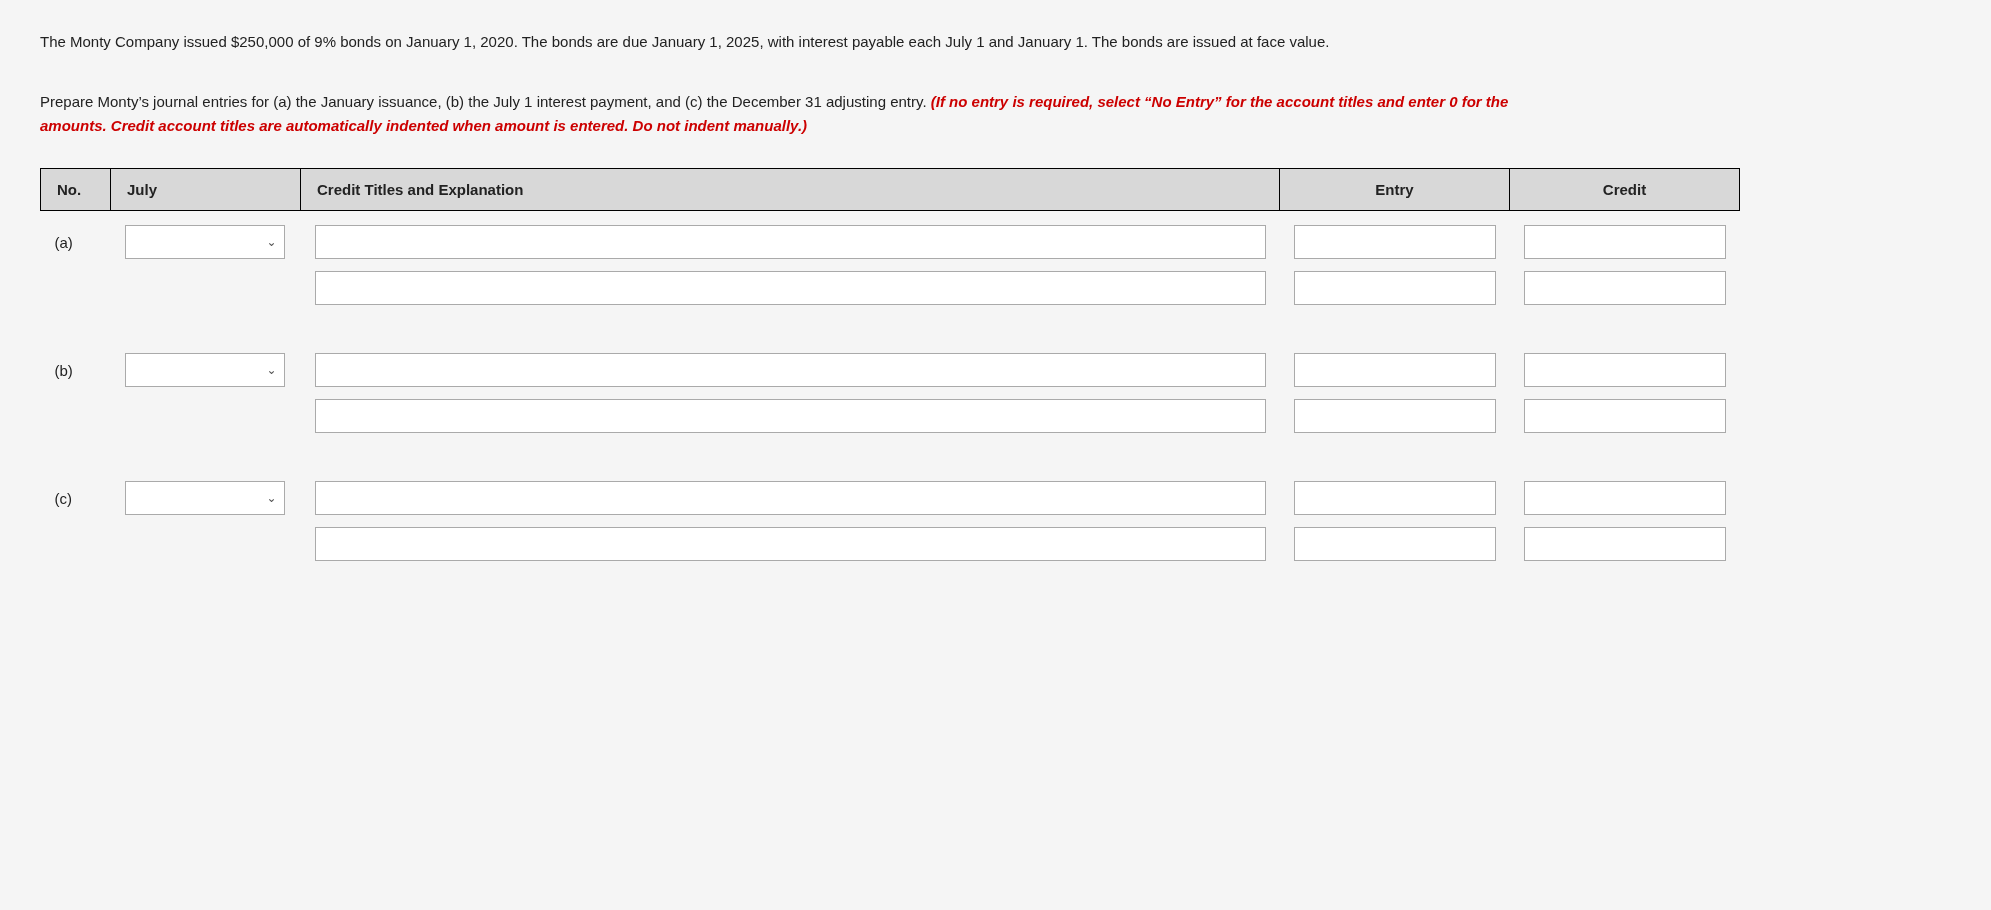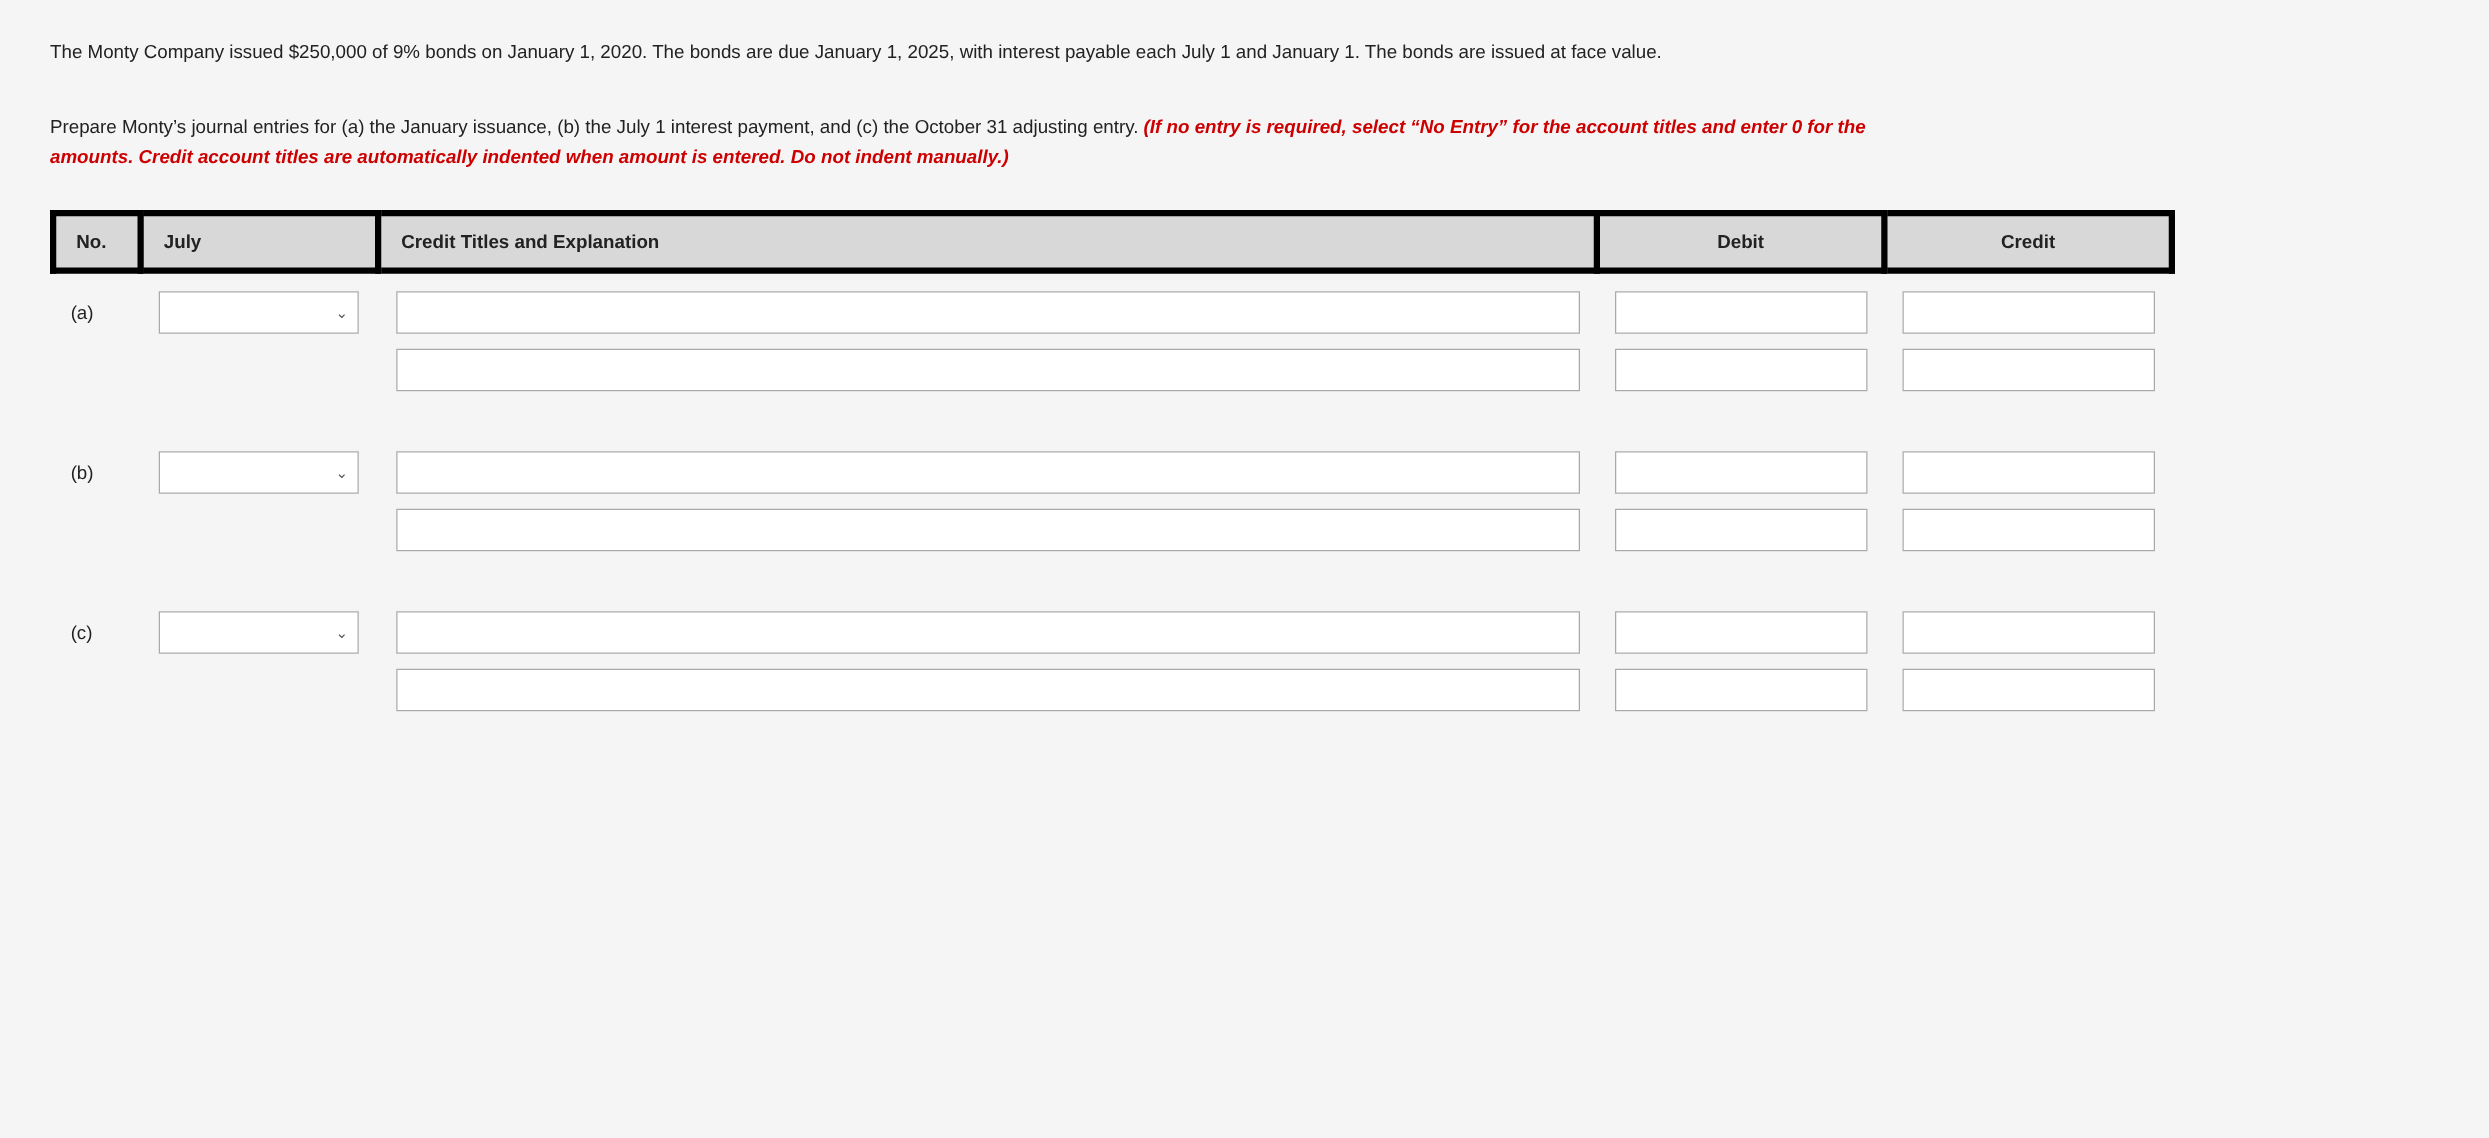--- a/index.html
+++ b/index.html
@@ -42,21 +42,21 @@
 
     .journal-table thead tr {
       background-color: #d8d8d8;
     }
 
     .journal-table thead th {
       padding: 12px 16px;
       text-align: left;
       font-weight: bold;
       font-size: 15px;
-      border: 5px solid #000000;
+      border: 1px solid #000000;
     }
 
     .journal-table thead th.debit-col,
     .journal-table thead th.credit-col {
       text-align: center;
     }
 
     .journal-table tbody tr td {
       padding: 10px 14px;
       border: none;
@@ -130,31 +130,31 @@
     }
   </style>
 </head>
 <body>
 
 <div class="problem-text">
   <span>The Monty Company issued $250,000 of 9% bonds on January 1, 2020. The bonds are due January 1, 2025, with interest payable each July 1 and January 1. The bonds are issued at face value.</span>
 </div>
 
 <div class="instruction-text">
-  <span>Prepare Monty’s journal entries for (a) the January issuance, (b) the July 1 interest payment, and (c) the October 31 adjusting entry.</span>
+  <span>Prepare Monty’s journal entries for (a) the January issuance, (b) the July 1 interest payment, and (c) the December 31 adjusting entry.</span>
   <span class="red-text">(If no entry is required, select “No Entry” for the account titles and enter 0 for the amounts. Credit account titles are automatically indented when amount is entered. Do not indent manually.)</span>
 </div>
 
 <table class="journal-table">
   <thead>
     <tr>
       <th class="col-no">No.</th>
       <th class="col-date">July</th>
       <th class="col-account">Credit Titles and Explanation</th>
-      <th class="col-debit debit-col">Debit</th>
+      <th class="col-debit debit-col">Entry</th>
       <th class="col-credit credit-col">Credit</th>
     </tr>
   </thead>
   <tbody>
 
     <tr class="row-entry">
       <td class="col-no row-label">(a)</td>
       <td class="col-date">
         <div class="date-select-wrapper">
           <select class="date-select">

